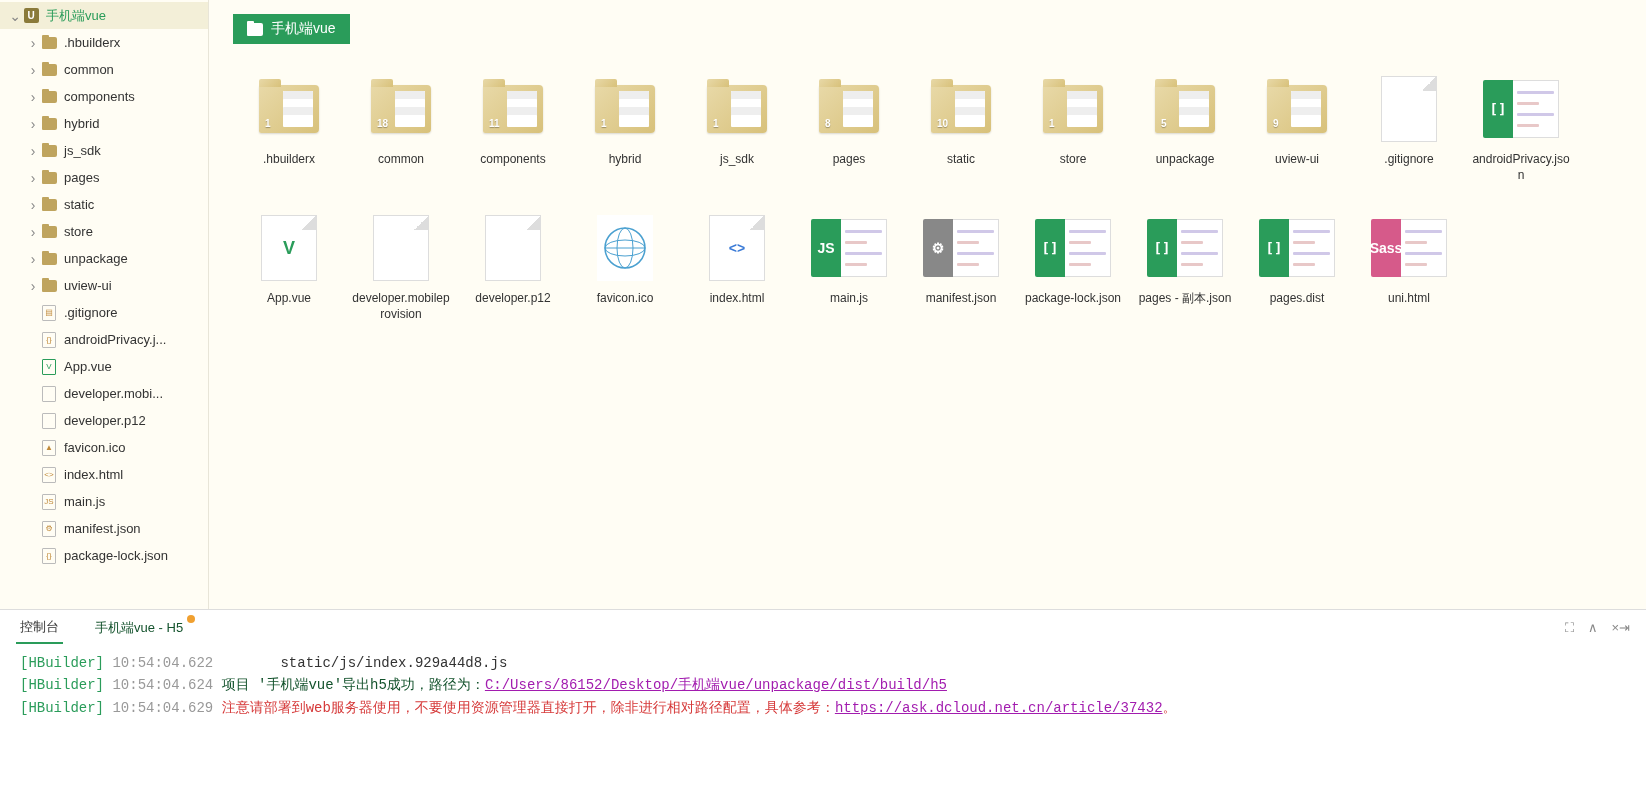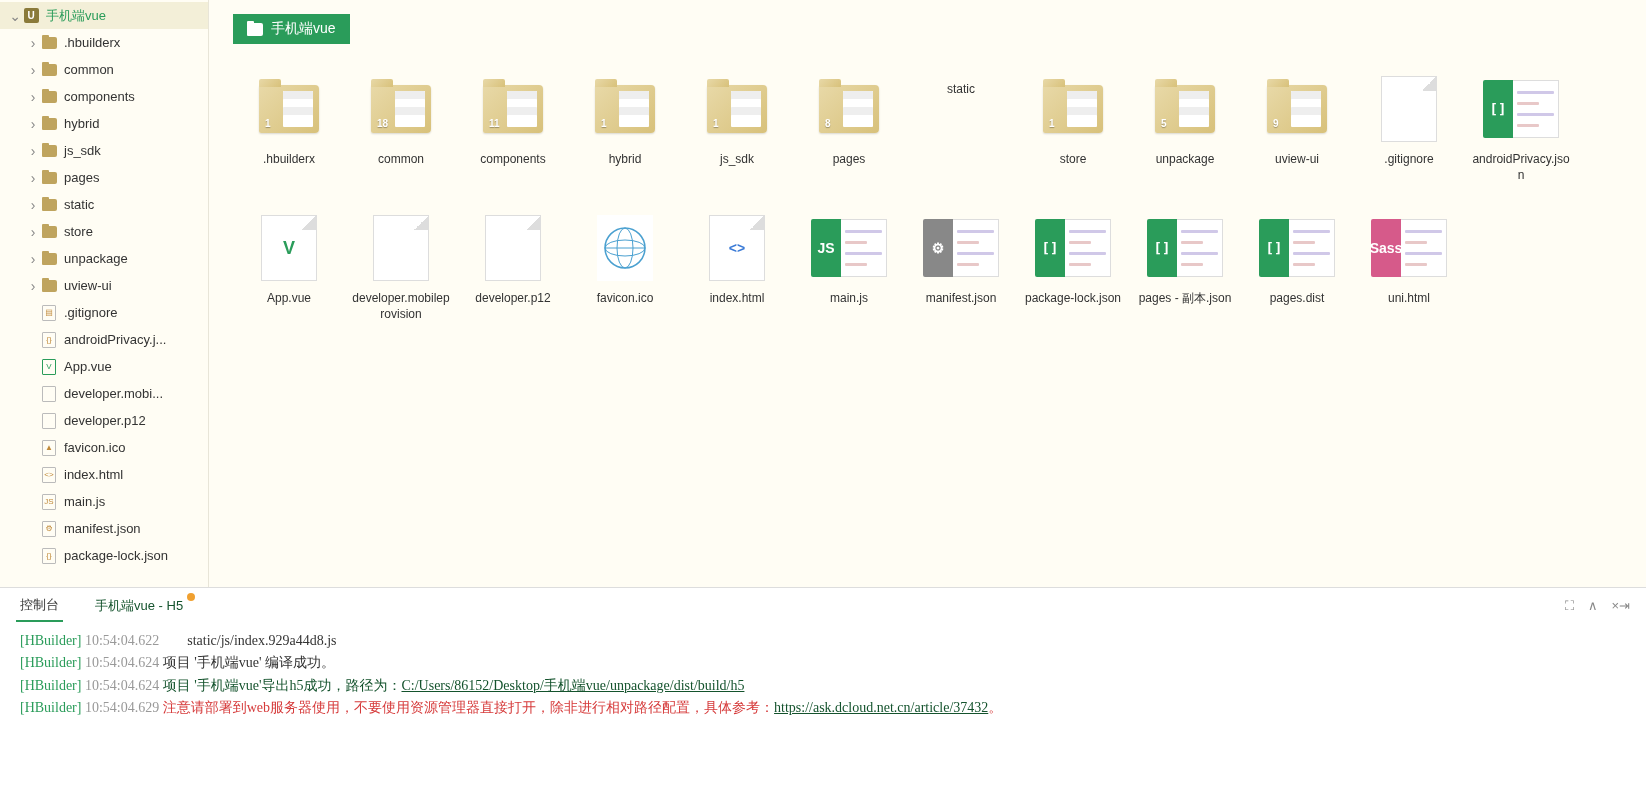--- a/index.html
+++ b/index.html
@@ -199,21 +199,21 @@
 }
 .doc-thumb .sheet .ln { height:3px; background:#d0c8e8; border-radius:1px;}
 .doc-thumb .sheet .ln.s { width:60%; background:#e8c8c8;}
 .tab.green { background:#2a9c5a; }
 .tab.grey { background:#888; }
 .tab.pink { background:#d65a8a; }
 
 .console {
   border-top: 1px solid #ddd;
   background: #fff;
-  height: 215px;
+  height: 193px;
   display:flex;
   flex-direction:column;
 }
 .console-tabs {
   display:flex;
   align-items:center;
   height: 36px;
   padding: 0 16px;
   position:relative;
 }
@@ -232,32 +232,32 @@
   position:absolute; top:2px; right:-8px;
   width:8px; height:8px; border-radius:50%;
   background:#f0a030;
 }
 .console-tabs .actions {
   margin-left:auto; display:flex; gap:14px; color:#888;
 }
 .console-tabs .actions span { cursor:pointer; font-size:13px;}
 .console-body {
   flex:1;
-  font-family: Liberation Serif, serif;
+  font-family: Liberation Mono, monospace;
   font-size: 14px;
   padding: 6px 20px;
   overflow: auto;
   line-height: 1.6;
 }
 .log-line { white-space: pre-wrap; }
 .hb { color:#2a9c5a; }
 .ts { color:#999; }
 .orange { color:#14532d; }
 .red { color:#d63a3a; }
-.link { color:#14532d; text-decoration:underline; cursor:pointer;}
+.link { color:#a21caf; text-decoration:underline; cursor:pointer;}
 </style>
 </head>
 <body>
 
 <div class="main-area">
   <div class="sidebar">
     <div class="tree-item root">
       <span class="chevron down"></span>
       <span class="icon">
           <span class="uni-icon">U</span>
@@ -448,20 +448,25 @@
         </div>
         <div class="grid-item">
           <div class="thumb">
             <div class="fthumb">
               <span class="badge">8</span>
             </div>
           </div>
           <div class="label">pages</div>
         </div>
         <div class="grid-item">
+          <div class="thumb">
+            <div class="fthumb">
+              <span class="badge">10</span>
+            </div>
+          </div>
           <div class="label">static</div>
         </div>
         <div class="grid-item">
           <div class="thumb">
             <div class="fthumb">
               <span class="badge">1</span>
             </div>
           </div>
           <div class="label">store</div>
         </div>
@@ -654,17 +659,16 @@
       <span class="dot"></span>
     </span>
     <div class="actions">
       <span>⛶</span>
       <span>∧</span>
       <span>×⇥</span>
     </div>
   </div>
   <div class="console-body" id="console-body">
       <div class="log-line"><span class="hb">[HBuilder]</span> <span class="ts">10:54:04.622</span> <span>       static/js/index.929a44d8.js</span></div>
-      <div class="log-line"><span class="hb">[HBuilder]</span> <span class="ts">10:54:04.624</span> <span>项目 '手机端vue' 编译成功。</span></div>
       <div class="log-line"><span class="hb">[HBuilder]</span> <span class="ts">10:54:04.624</span> <span class="orange">项目 '手机端vue'导出h5成功，路径为：</span><span class="link">C:/Users/86152/Desktop/手机端vue/unpackage/dist/build/h5</span></div>
       <div class="log-line"><span class="hb">[HBuilder]</span> <span class="ts">10:54:04.629</span> <span class="red">注意请部署到web服务器使用，不要使用资源管理器直接打开，除非进行相对路径配置，具体参考：</span><span class="link">https://ask.dcloud.net.cn/article/37432</span><span class="red">。</span></div>
     </div>
 </div>
 
 </body></html>

